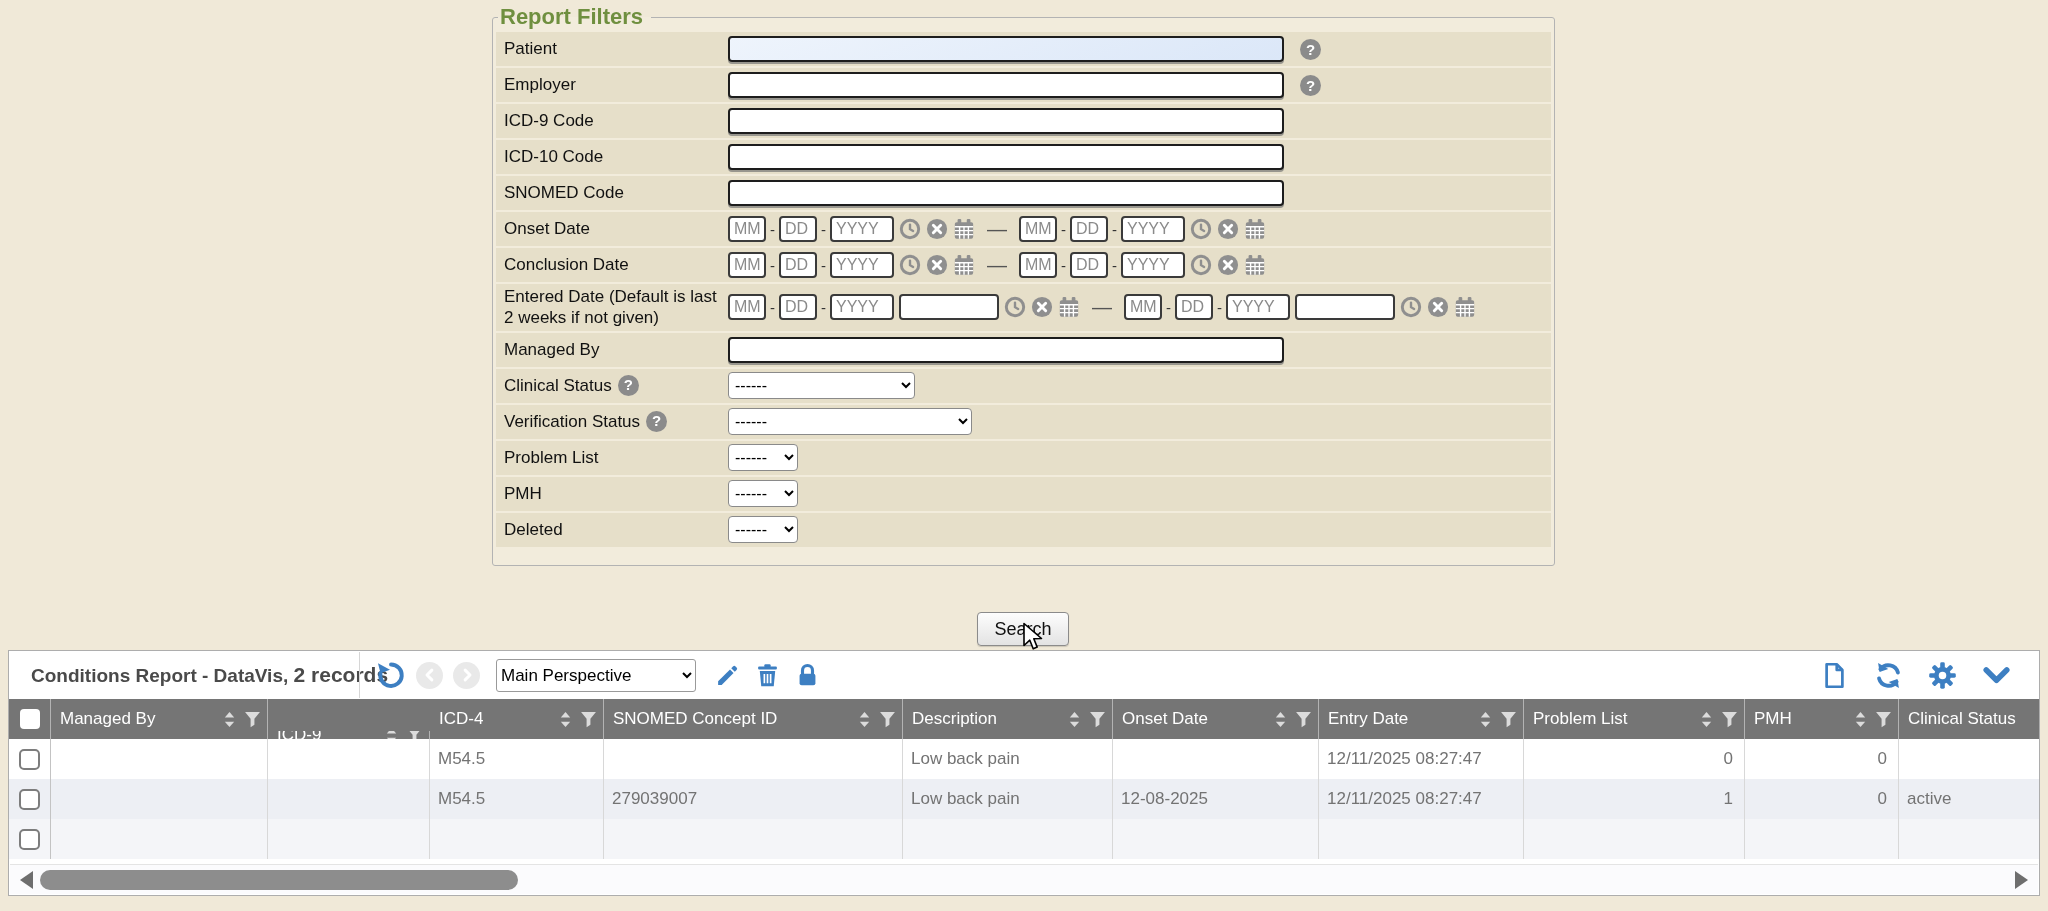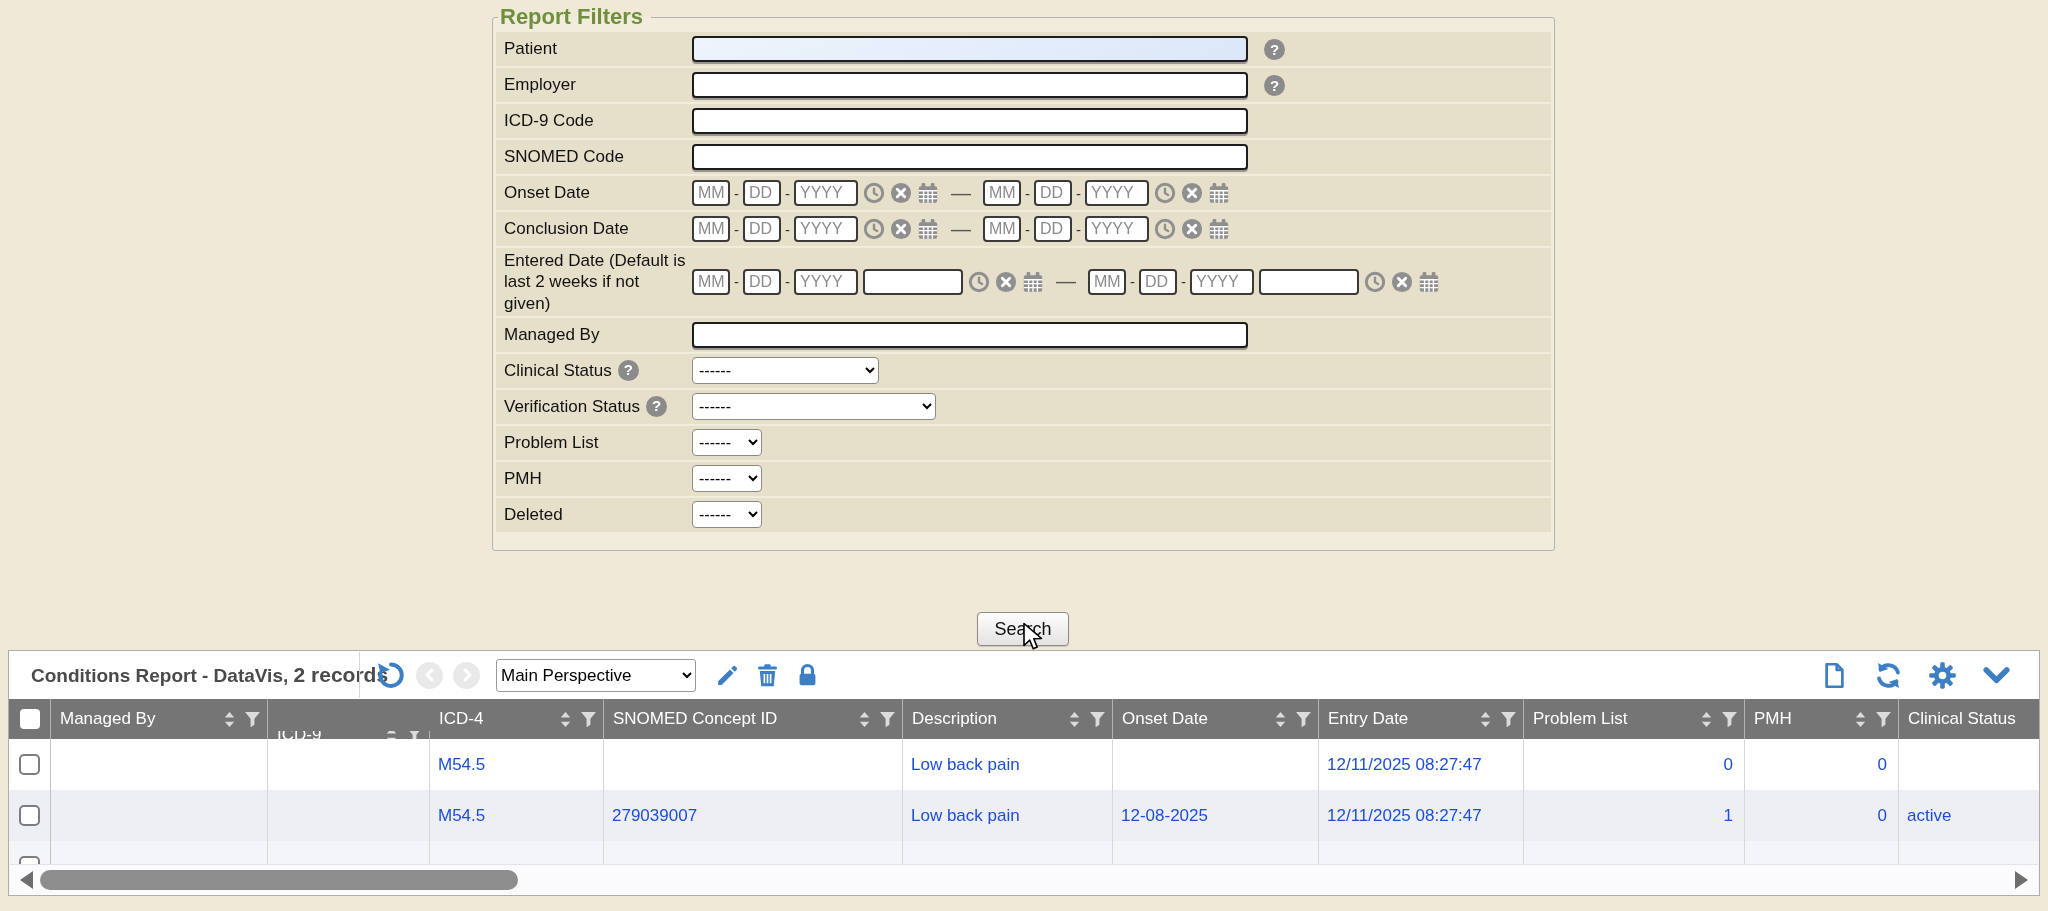--- a/index.html
+++ b/index.html
@@ -18,21 +18,21 @@
     border: 1px solid #b3b3b3; border-radius: 3px;
     padding: 2px 3px 6px 3px;
     background: #f2ecdc;
   }
   fieldset.filters legend {
     font-size: 22px; font-weight: bold; color: #6f8f3f;
     padding: 0 8px 0 2px; margin-left: 2px;
   }
   .frow { display:flex; align-items:center; background:#e6dfc9; margin-bottom:2px; min-height:34px; }
   .frow:last-child { margin-bottom:12px; }
-  .flabel { width:196px; flex:none; padding:2px 4px 2px 8px; font-size:17px; line-height:1.25; display:flex; align-items:center; flex-wrap:wrap; gap:6px; }
+  .flabel { width:232px; flex:none; padding:2px 4px 2px 8px; font-size:17px; line-height:1.25; display:flex; align-items:center; flex-wrap:wrap; gap:6px; }
   .fctrl { flex:1; display:flex; align-items:center; gap:6px; padding:3px 0; }
 
   input.txt {
     width:556px; height:26px; border:2px solid #1d1d1d; border-radius:4px;
     background:#fff; box-shadow: 0 2px 0 rgba(110,110,110,.65);
     font-size:16px; padding:0 6px; outline:none;
   }
   input.txt.focused { background: linear-gradient(160deg, #eef4fc 0%, #dbe7f8 100%); }
 
   .help {
@@ -81,21 +81,21 @@
 
   
   .grid-header { display:flex; background:#757575; height:40px; color:#fff; font-size:17px; }
   .hcell { display:flex; align-items:center; justify-content:space-between; padding:0 6px 0 9px; border-right:1px solid rgba(255,255,255,.45); overflow:hidden; white-space:nowrap; }
   .hcell:first-child { justify-content:center; padding:0; }
   .hcell:last-child { border-right:none; }
   .hicons { display:flex; align-items:center; gap:6px; margin-left:6px; }
   .hic { width:17px; height:17px; cursor:pointer; }
   .cb-all { width:20px; height:20px; background:#fff; border-radius:4px; cursor:pointer; }
 
-  .grow { display:flex; height:51px; font-size:17px; color:#1d4ed8; align-items:stretch; }
+  .grow { display:flex; height:40px; font-size:17px; color:#737373; align-items:stretch; }
   .grow.alt { background:#edeff4; }
   .grow.footer { background:#f4f5f8; }
   .gcell { display:flex; align-items:center; padding:0 8px; border-right:1px solid #d8d8d8; overflow:hidden; white-space:nowrap; }
   .gcell:first-child { justify-content:center; padding:0; border-right:1px solid #c3c3c3; }
   .gcell:last-child { border-right:none; }
   .gcell.num { justify-content:flex-end; padding-right:11px; }
   .cb { width:21px; height:21px; background:#fff; border:2px solid #7d7d7d; border-radius:5px; cursor:pointer; }
 
   
   .hscroll { position:absolute; left:1px; right:1px; bottom:1px; height:30px; background:#fbfbfd; border-top:1px solid #e4e4e4; }
@@ -124,20 +124,28 @@
         <span>Employer</span>
       </div>
     <div class="fctrl">
         <input class="txt" style="">
         <span class="help">?</span>
       </div>
   </div>
   <div class="frow">
     <div class="flabel">
         <span>ICD-9 Code</span>
+      </div>
+    <div class="fctrl">
+        <input class="txt" style="">
+      </div>
+  </div>
+  <div class="frow">
+    <div class="flabel">
+        <span>ICD-10 Code</span>
       </div>
     <div class="fctrl">
         <input class="txt" style="">
       </div>
   </div>
   <div class="frow">
     <div class="flabel">
         <span>SNOMED Code</span>
       </div>
     <div class="fctrl">

